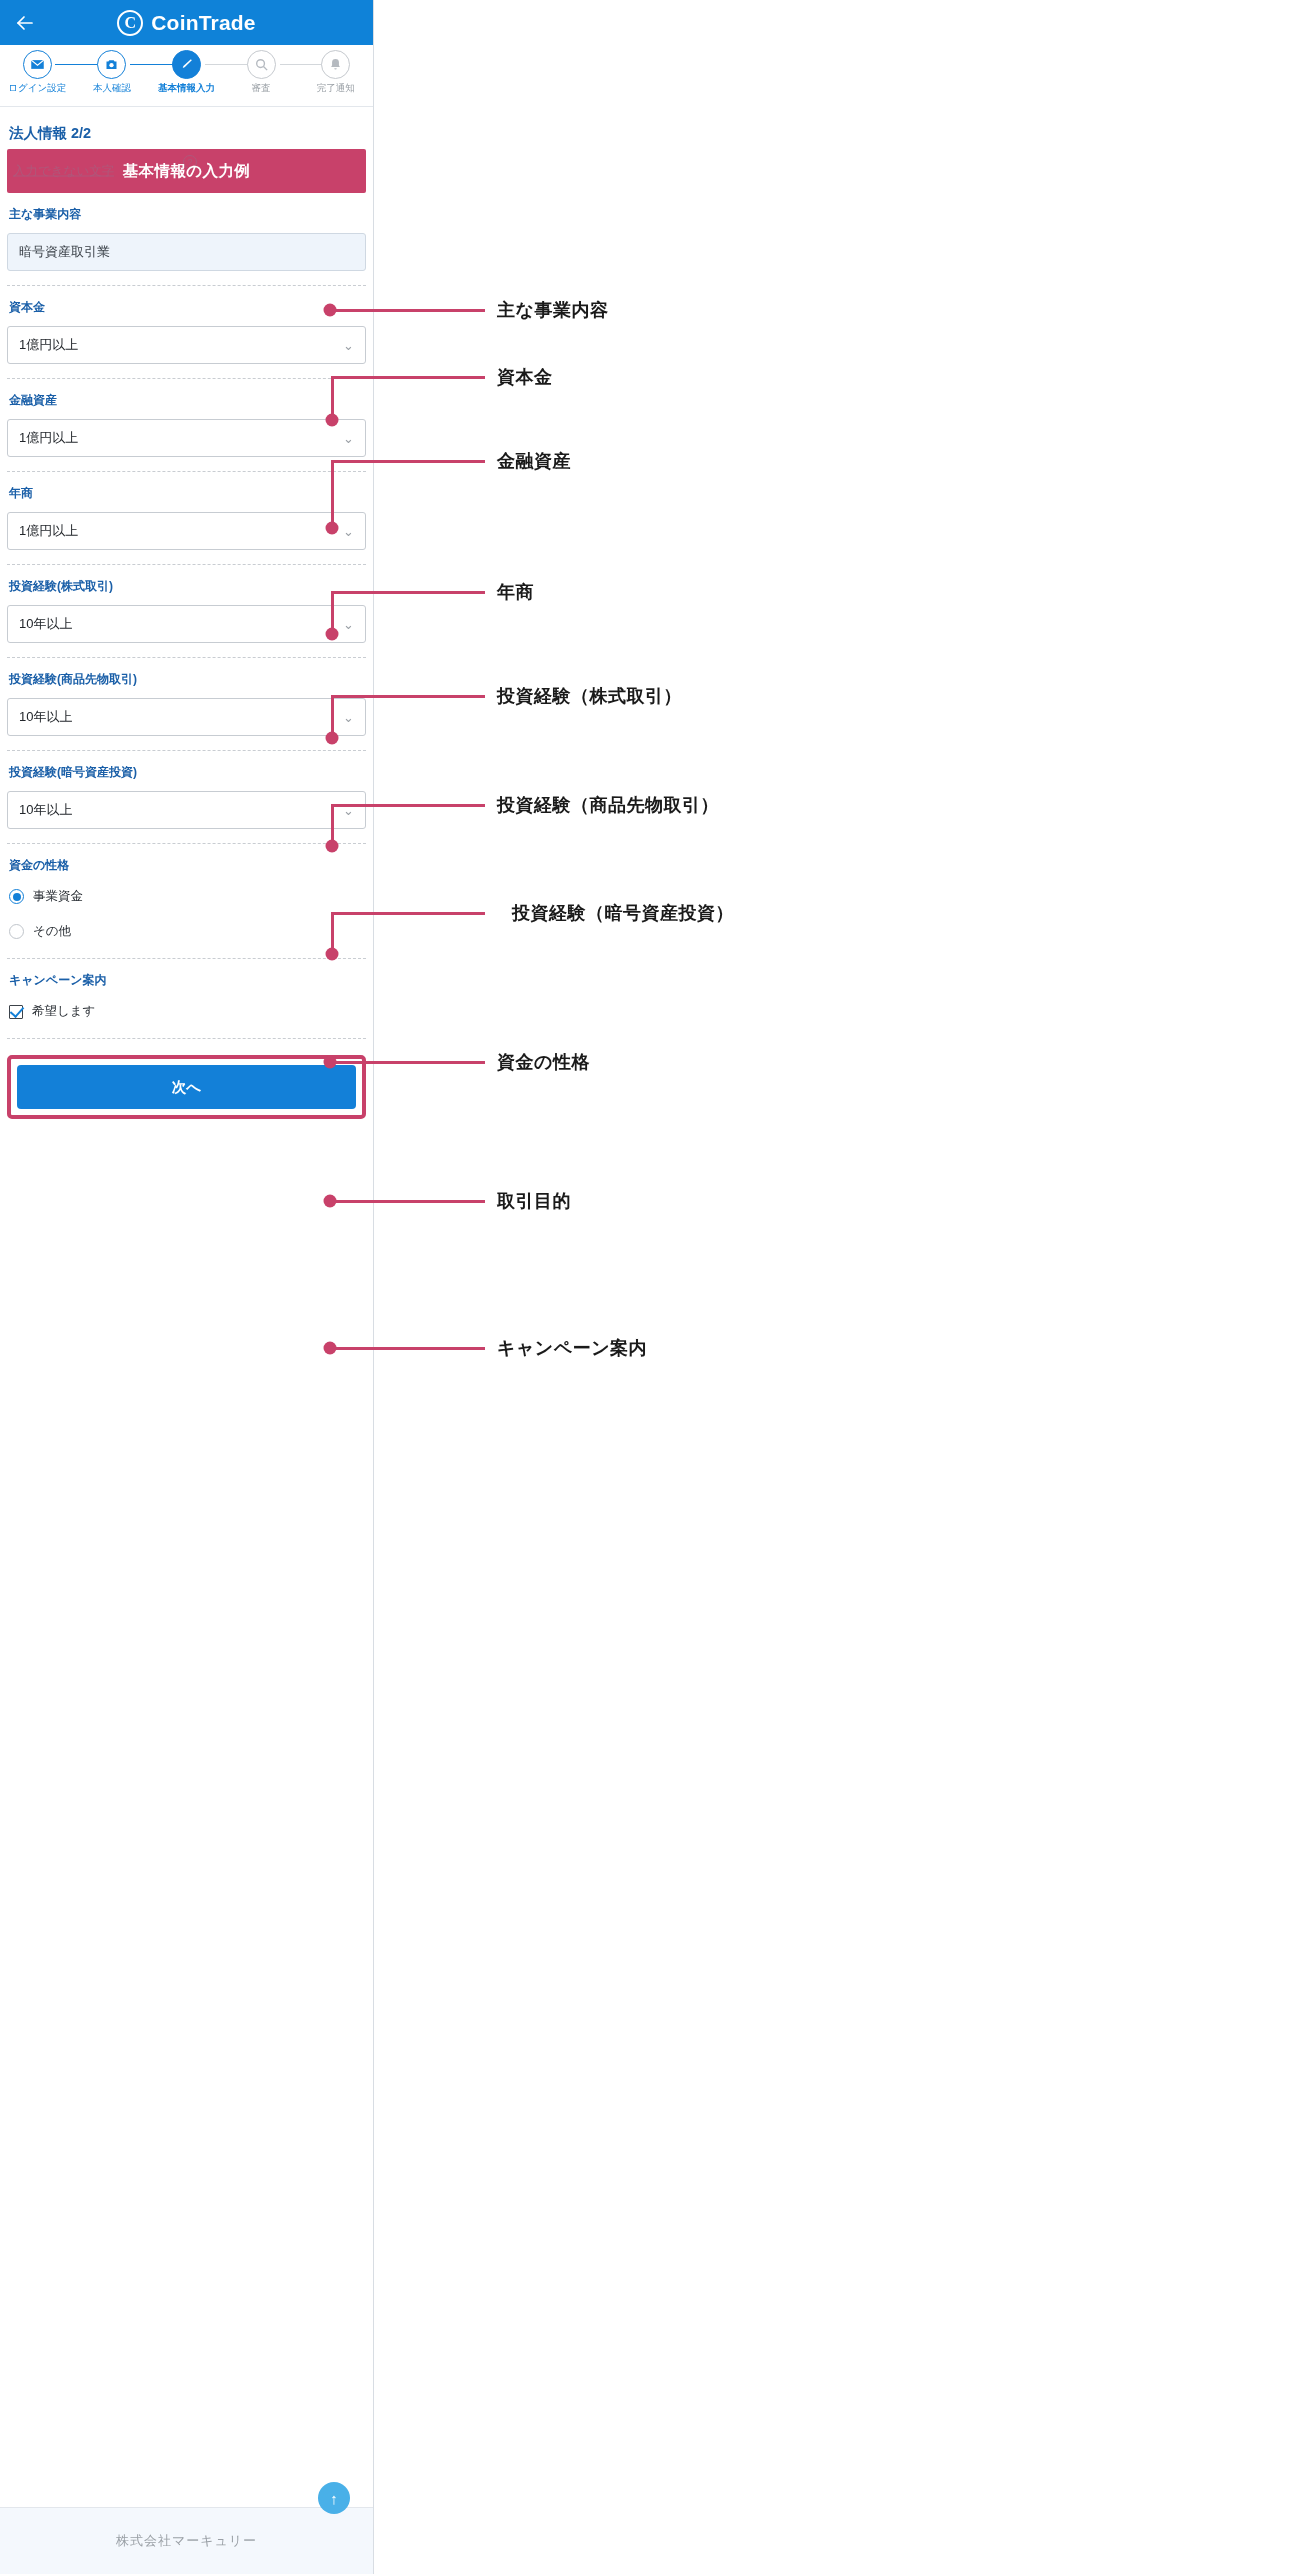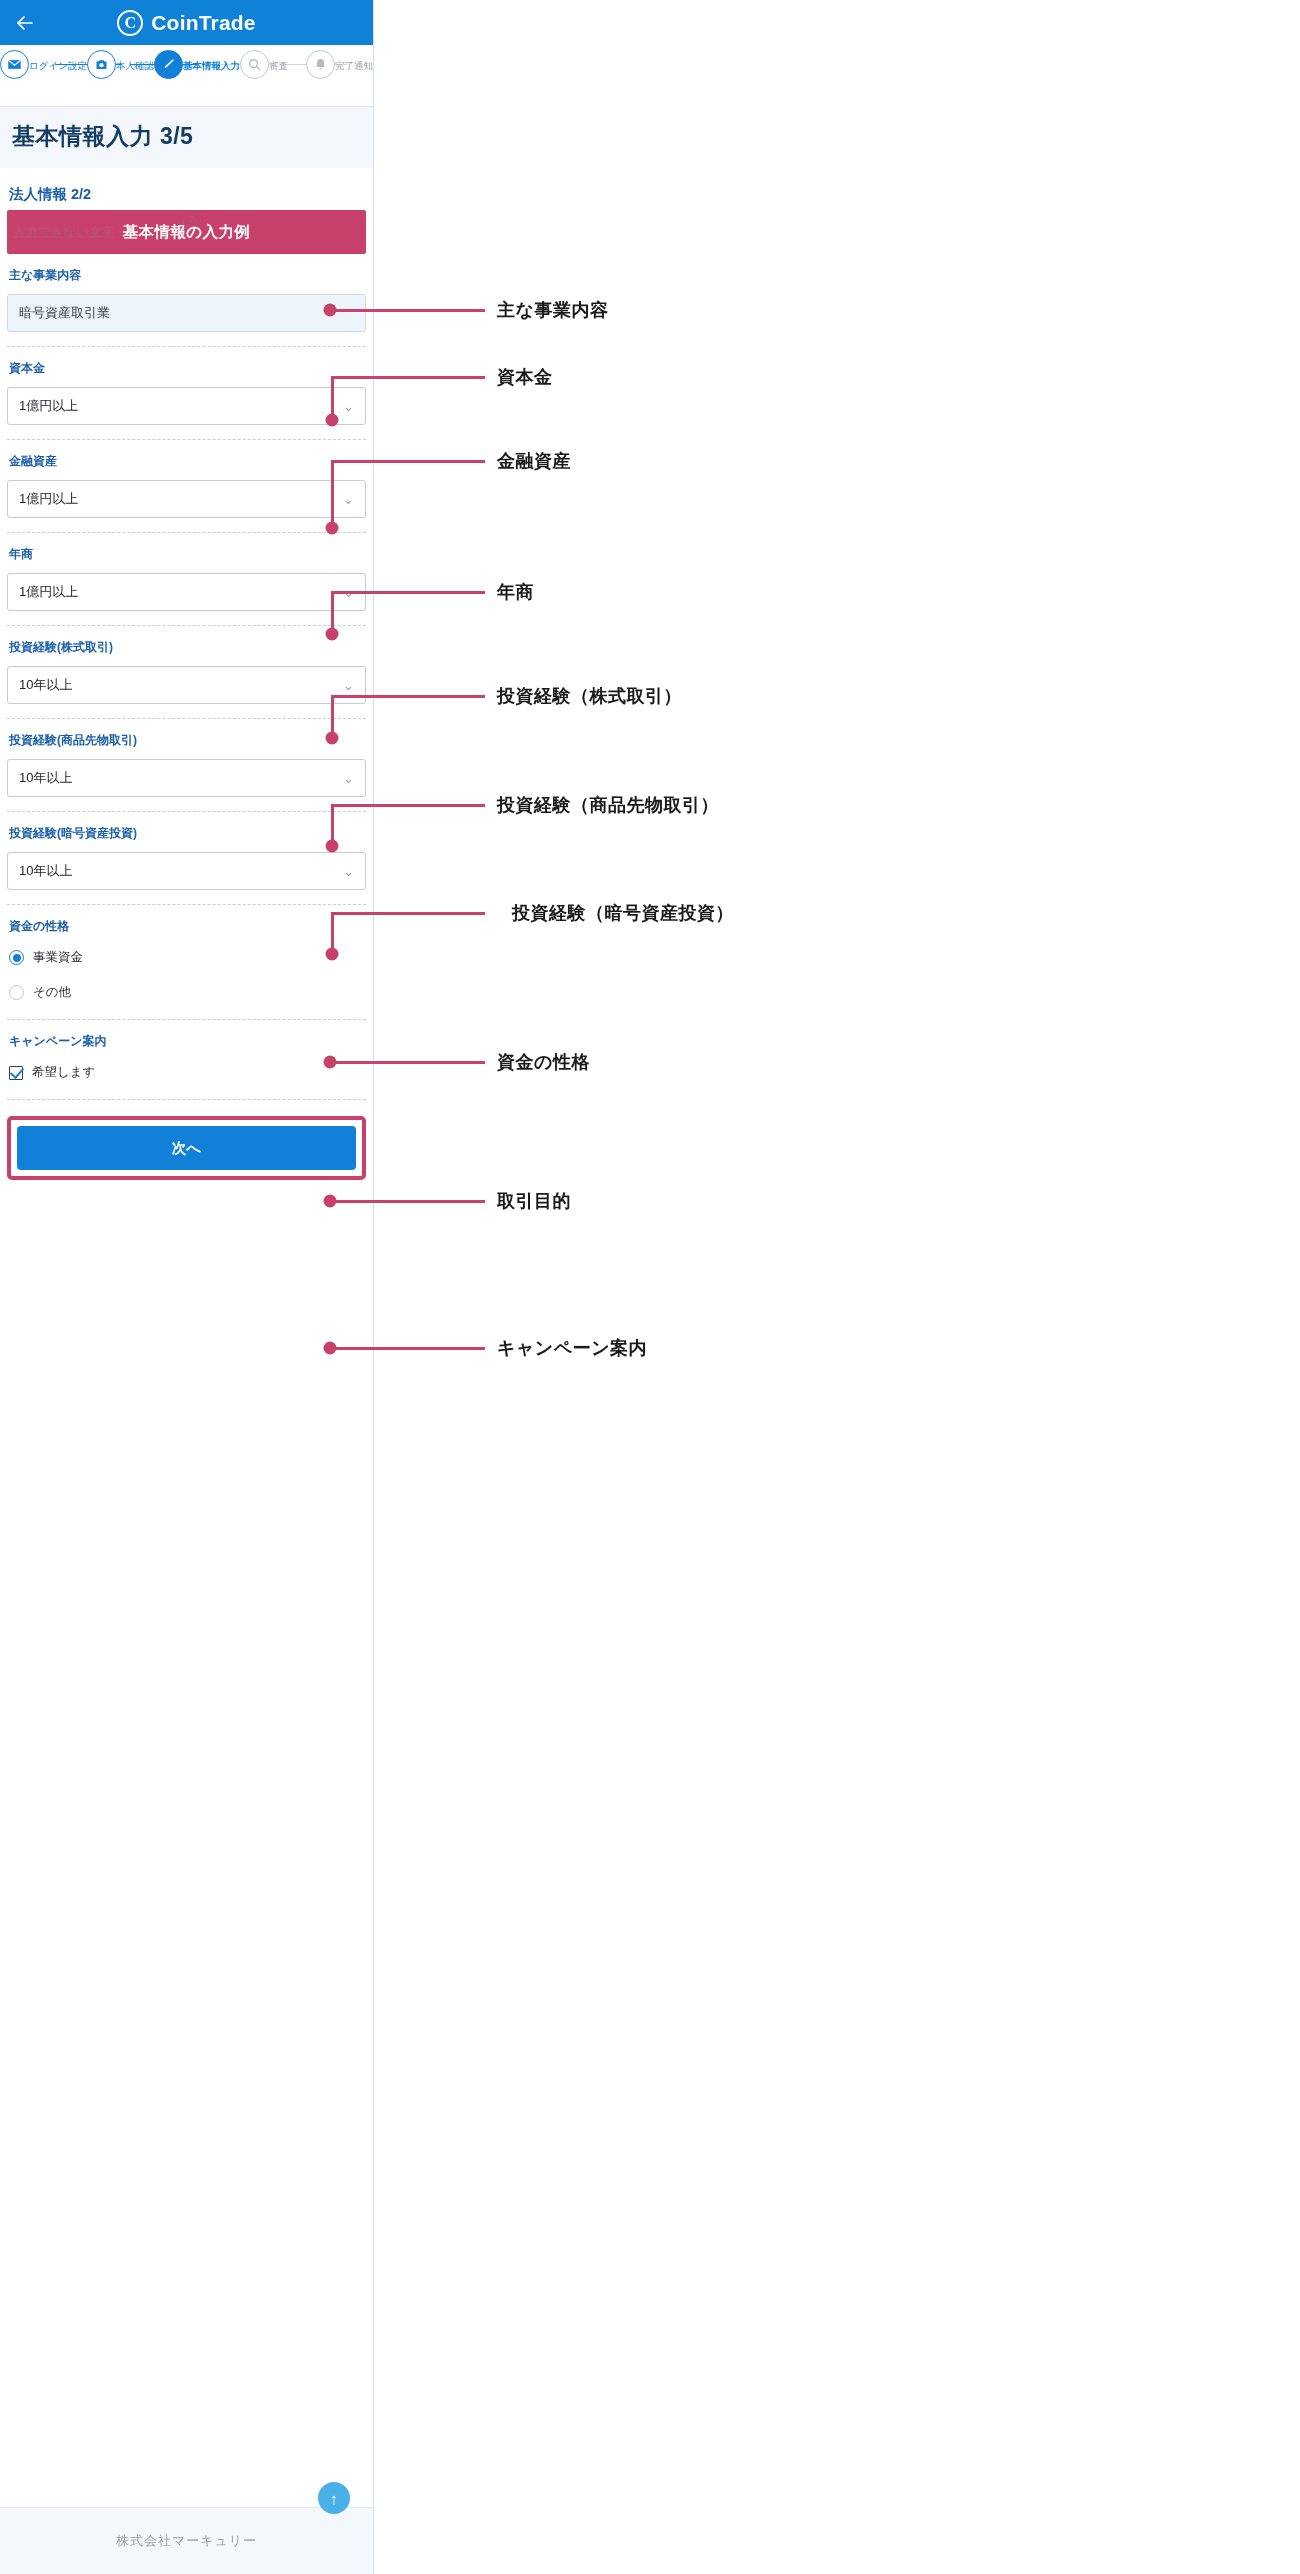--- a/index.html
+++ b/index.html
@@ -58,23 +58,24 @@
     position: relative;
     height: 62px;
     background: #fff;
     border-bottom: 1px solid #e3e7ec;
     display: flex;
     align-items: flex-start;
     padding-top: 5px;
   }
   .step {
     flex: 1;
-    display: flex; flex-direction: row; align-items: center;
+    display: flex; flex-direction: column; align-items: center;
     position: relative;
     z-index: 2;
+    justify-content: center;
   }
   .step-ico {
     width: 29px; height: 29px; border-radius: 50%;
     display: flex; align-items: center; justify-content: center;
     background: #fff; border: 1.6px solid #1380d8;
     position: relative; z-index: 3;
   }
   .step.active .step-ico { background: #1380d8; border-color: #1380d8; }
   .step.inactive .step-ico { border-color: #c5c9ce; background: #fff; }
   .step-label {
@@ -281,23 +282,20 @@
         <div class="step-ico">
           <svg width="15" height="15" viewBox="0 0 24 24" fill="#b5bac0">
               <path d="M12 3a5.5 5.5 0 00-5.5 5.5V13L5 16h14l-1.5-3V8.5A5.5 5.5 0 0012 3z"></path>
               <path d="M10 18a2 2 0 004 0z"></path>
             </svg>
         </div>
         <div class="step-label">完了通知</div>
       </div>
     </div>
 
-    <div class="title-band">
-      <h1>基本情報入力 3/5</h1>
-    </div>
 
     <div class="body-wrap">
       <div class="sec-head">法人情報 2/2</div>
 
       <div class="pink-banner">
         <span class="masked-link">入力できない文字</span>
         <span class="help-badge">?</span>
         <span class="banner-text">基本情報の入力例</span>
       </div>
 

